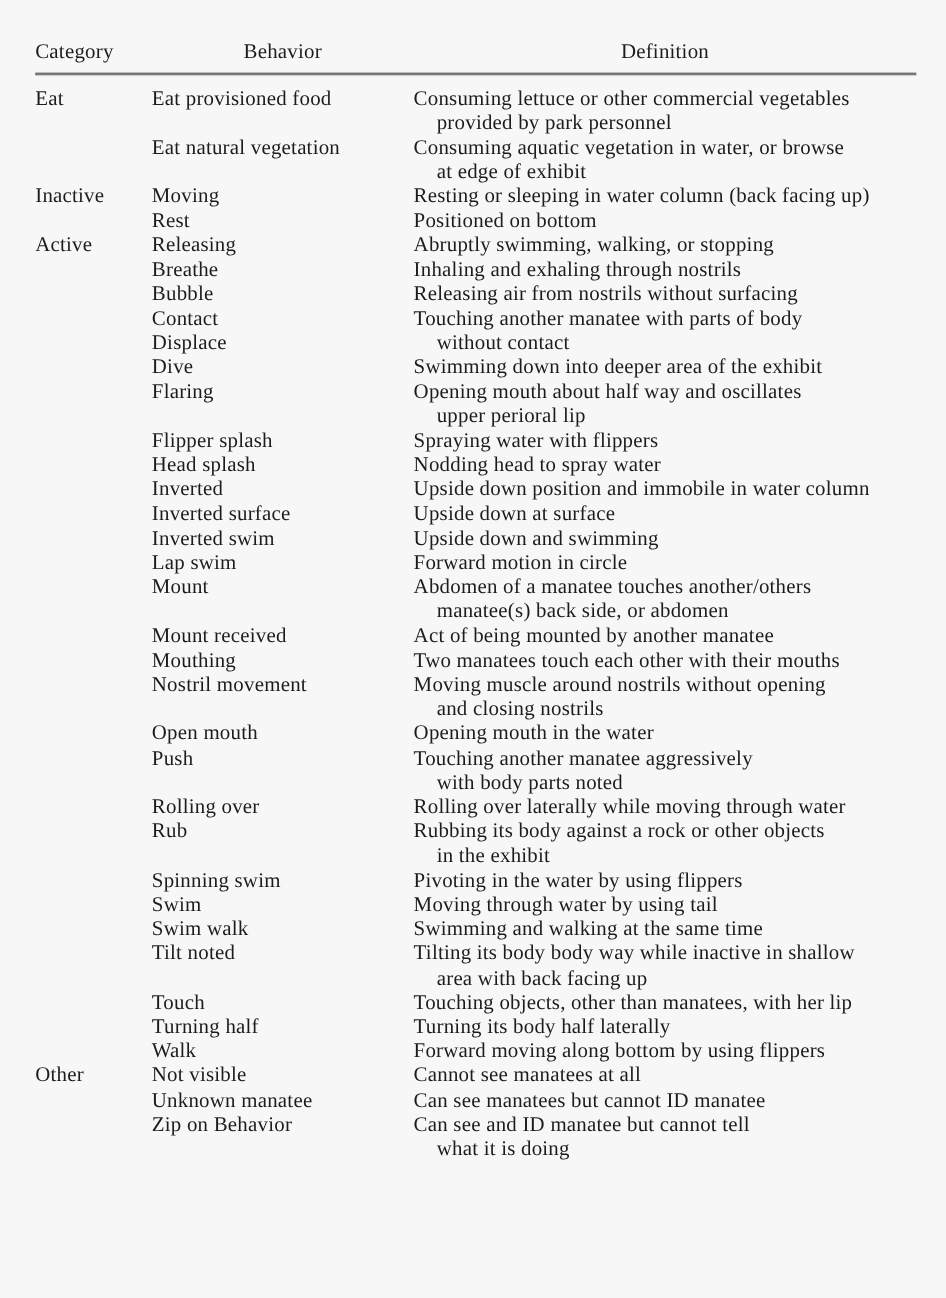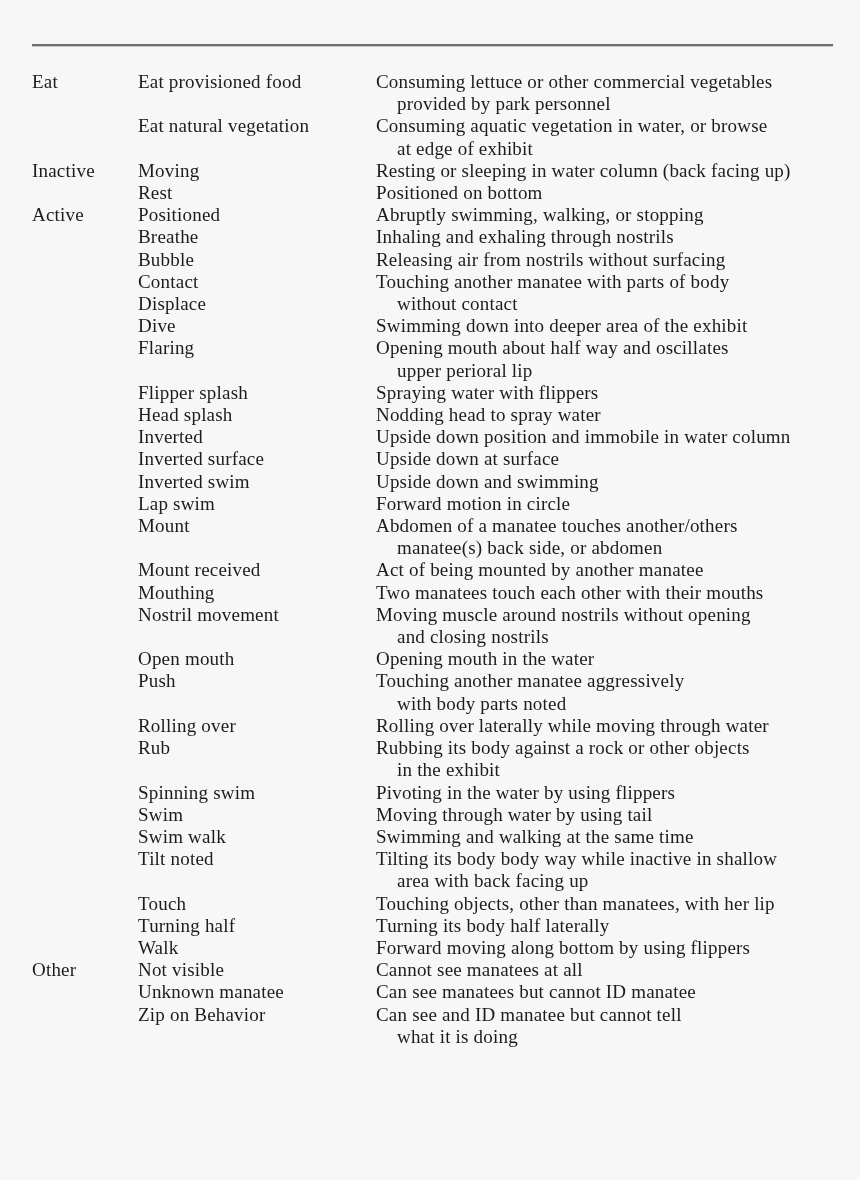--- a/index.html
+++ b/index.html
@@ -29,29 +29,34 @@
     align-items: start;
   }
   .thead .th { white-space: nowrap; }
   .th.center { text-align: center; }
   .rule {
     height: 2px;
     background: var(--rule, #6e6e6e);
     margin-top: 7px;
     box-shadow: 0 1px 0 rgba(110,110,110,0.35);
   }
-  .tbody { margin-top: 25px; }
+  .tbody { margin-top: 11px; }
   .cell { white-space: nowrap; }
   .def-line { white-space: nowrap; }
   .def-line.cont { padding-left: 21px; }
 </style>
 </head>
 <body>
 
 <div class="page">
+  <div class="grid-row thead">
+    <div class="th">Category</div>
+    <div class="th center">Behavior</div>
+    <div class="th center">Definition</div>
+  </div>
   <div class="rule"></div>
   <div class="tbody">
   <div class="grid-row">
     <div class="cell cat">Eat</div>
     <div class="cell beh">Eat provisioned food</div>
     <div class="cell def">
           <div class="def-line">Consuming lettuce or other commercial vegetables</div>
           <div class="def-line cont">provided by park personnel</div>
         </div>
   </div>
@@ -76,21 +81,21 @@
   <div class="grid-row">
     <div class="cell cat"></div>
     <div class="cell beh">Rest</div>
     <div class="cell def">
           <div class="def-line">Positioned on bottom</div>
         </div>
   </div>
 
   <div class="grid-row">
     <div class="cell cat">Active</div>
-    <div class="cell beh">Positioned</div>
+    <div class="cell beh">Releasing</div>
     <div class="cell def">
           <div class="def-line">Abruptly swimming, walking, or stopping</div>
         </div>
   </div>
 
   <div class="grid-row">
     <div class="cell cat"></div>
     <div class="cell beh">Breathe</div>
     <div class="cell def">
           <div class="def-line">Inhaling and exhaling through nostrils</div>

